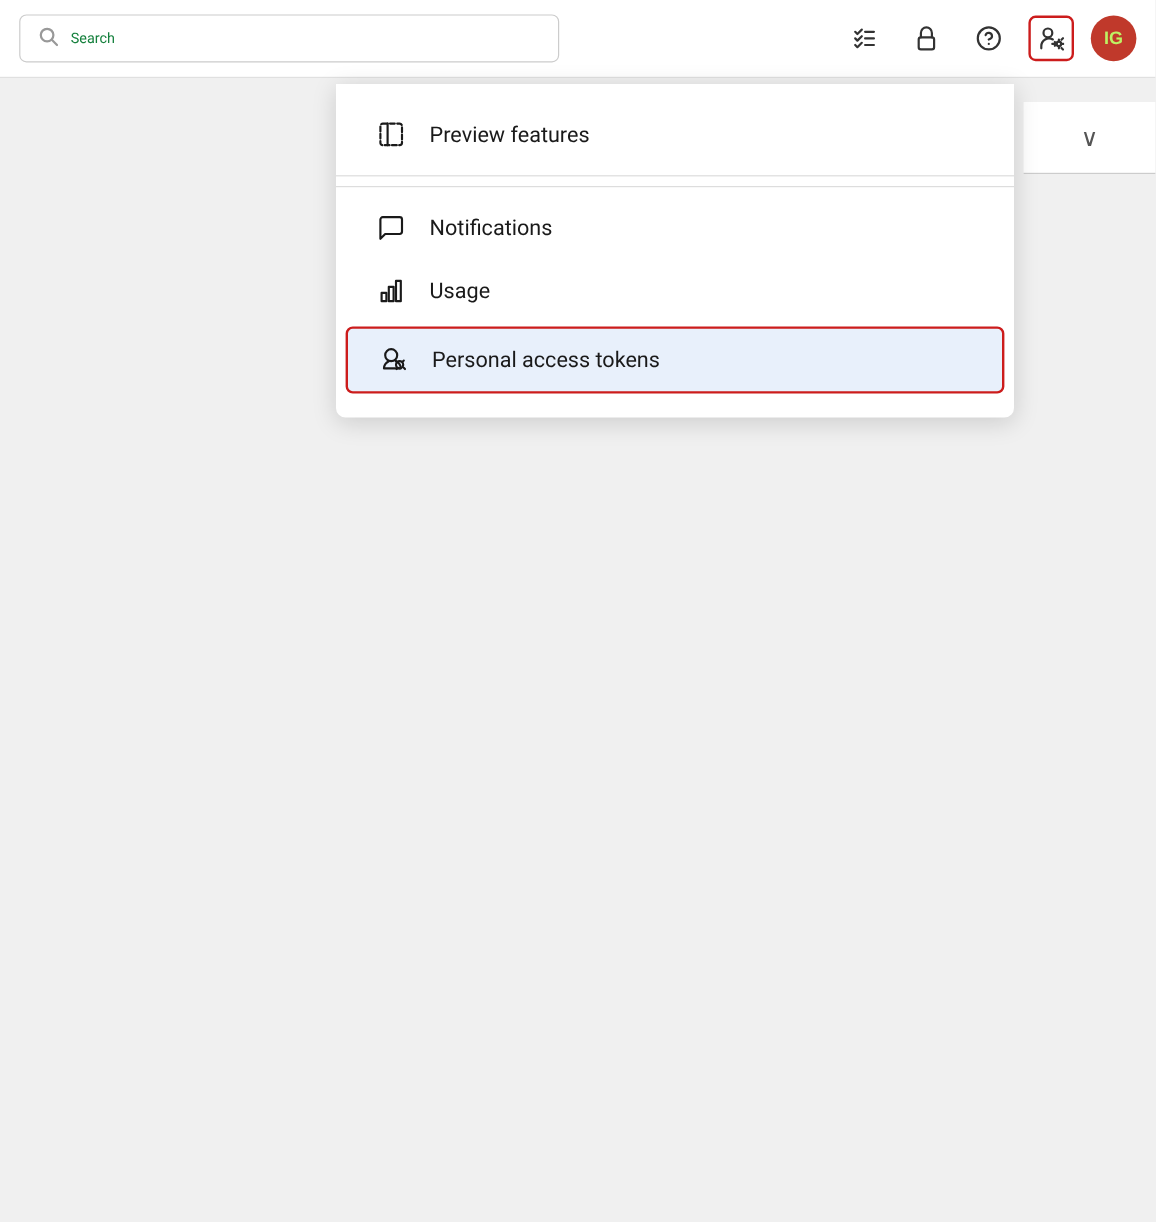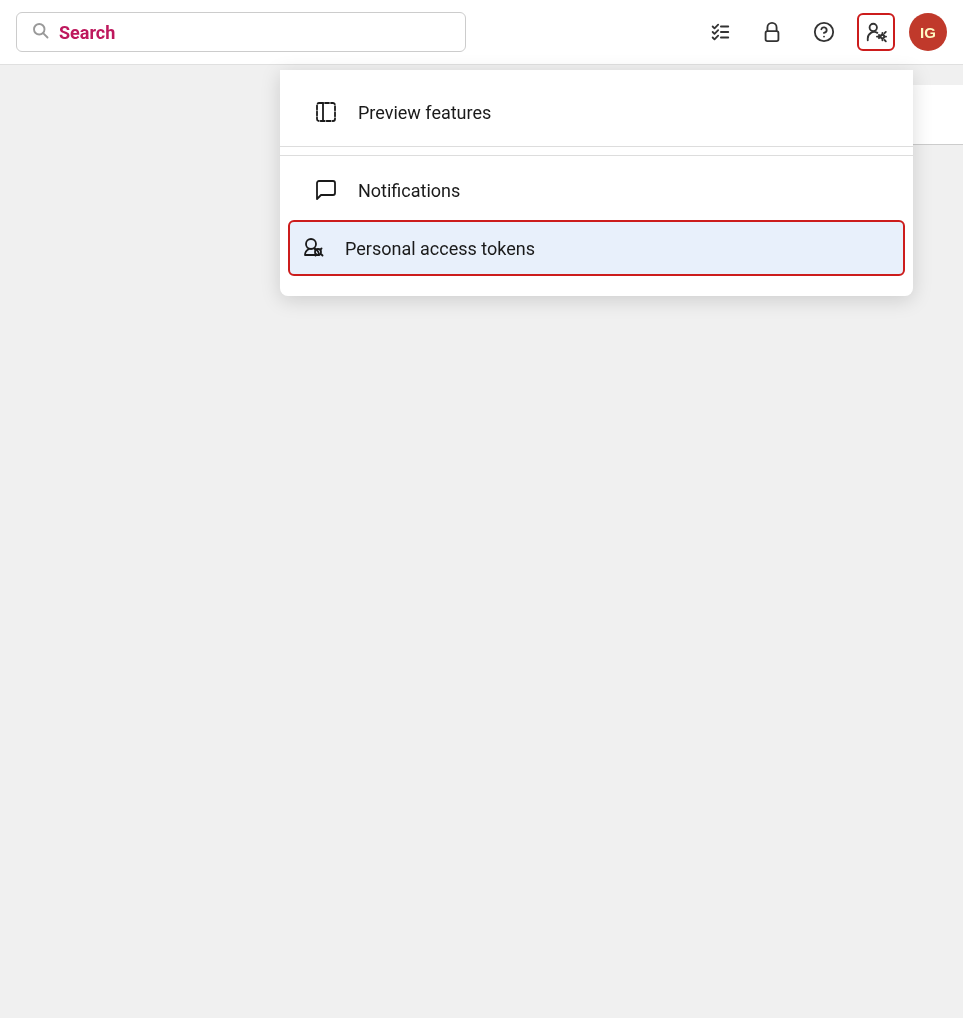--- a/index.html
+++ b/index.html
@@ -35,23 +35,22 @@
       background: #fff;
       cursor: text;
     }
 
     .search-icon-svg {
       color: #999;
       font-size: 16px;
     }
 
     .search-placeholder {
-      color: #be185d;
-      font-size: 18px;
-      font-weight: bold;
+      color: #15803d;
+      font-size: 12px;
     }
 
     .navbar-spacer { flex: 1; }
 
     .nav-icons {
       display: flex;
       align-items: center;
       gap: 14px;
     }
 
@@ -72,21 +71,21 @@
     .nav-icon-btn.highlighted {
       border: 2.5px solid #cc1c1c;
       border-radius: 6px;
     }
 
     .avatar-btn {
       width: 38px;
       height: 38px;
       border-radius: 50%;
       background: #c0392b;
-      color: #fef9c3;
+      color: #bef264;
       font-size: 15px;
       font-weight: bold;
       display: flex;
       align-items: center;
       justify-content: center;
       cursor: pointer;
       border: none;
     }
 
     
@@ -116,21 +115,21 @@
     .chevron-down {
       font-size: 20px;
       color: #555;
     }
 
     
     .dropdown-menu {
       position: absolute;
       top: 70px;
       left: 280px;
-      width: 633px;
+      width: 565px;
       background: #fff;
       border-radius: 0 0 8px 8px;
       box-shadow: 0 4px 20px rgba(0,0,0,0.15);
       z-index: 100;
       padding: 16px 0 16px 0;
     }
 
     .menu-item {
       display: flex;
       align-items: center;
@@ -144,21 +143,21 @@
       width: 100%;
       text-align: left;
       border-radius: 0;
     }
 
     .menu-item.active {
       background: #e8f0fb;
       border: 2px solid #cc1c1c;
       border-radius: 6px;
       margin: 4px 8px;
-      padding: 14px 9px;
+      padding: 14px 24px;
       width: calc(100% - 16px);
     }
 
     .menu-divider {
       height: 1px;
       background: #ddd;
       margin: 8px 0;
     }
 
     .menu-icon {
@@ -261,20 +260,30 @@
   <div class="menu-item">
     <span class="menu-icon">
       <svg width="24" height="24" viewBox="0 0 24 24" fill="none" stroke="#1a1a1a" stroke-width="1.8" stroke-linecap="round" stroke-linejoin="round">
         <path d="M21 15a2 2 0 0 1-2 2H7l-4 4V5a2 2 0 0 1 2-2h14a2 2 0 0 1 2 2z"></path>
       </svg>
     </span>
     <span class="menu-label">Notifications</span>
   </div>
 
 
+  <div class="menu-item">
+    <span class="menu-icon">
+      <svg width="24" height="24" viewBox="0 0 24 24" fill="none" stroke="#1a1a1a" stroke-width="1.8" stroke-linecap="round" stroke-linejoin="round">
+        <rect x="4" y="14" width="4" height="7"></rect>
+        <rect x="10" y="9" width="4" height="12"></rect>
+        <rect x="16" y="4" width="4" height="17"></rect>
+      </svg>
+    </span>
+    <span class="menu-label">Usage</span>
+  </div>
 
   <div class="menu-item active">
     <span class="menu-icon">
       <svg width="24" height="24" viewBox="0 0 24 24" fill="none" stroke="#1a1a1a" stroke-width="1.8" stroke-linecap="round" stroke-linejoin="round">
         <circle cx="10" cy="8" r="5"></circle>
         <path d="M14 13c2 1 4 3 4 6H4c0-3 2-5 4-6"></path>
         <circle cx="17" cy="16" r="3"></circle>
         <path d="M19.5 13.5l1-1M15.5 18.5l-1 1"></path>
         <line x1="20.5" y1="18.5" x2="21.5" y2="19.5"></line>
         <line x1="14.5" y1="13.5" x2="13.5" y2="12.5"></line>

